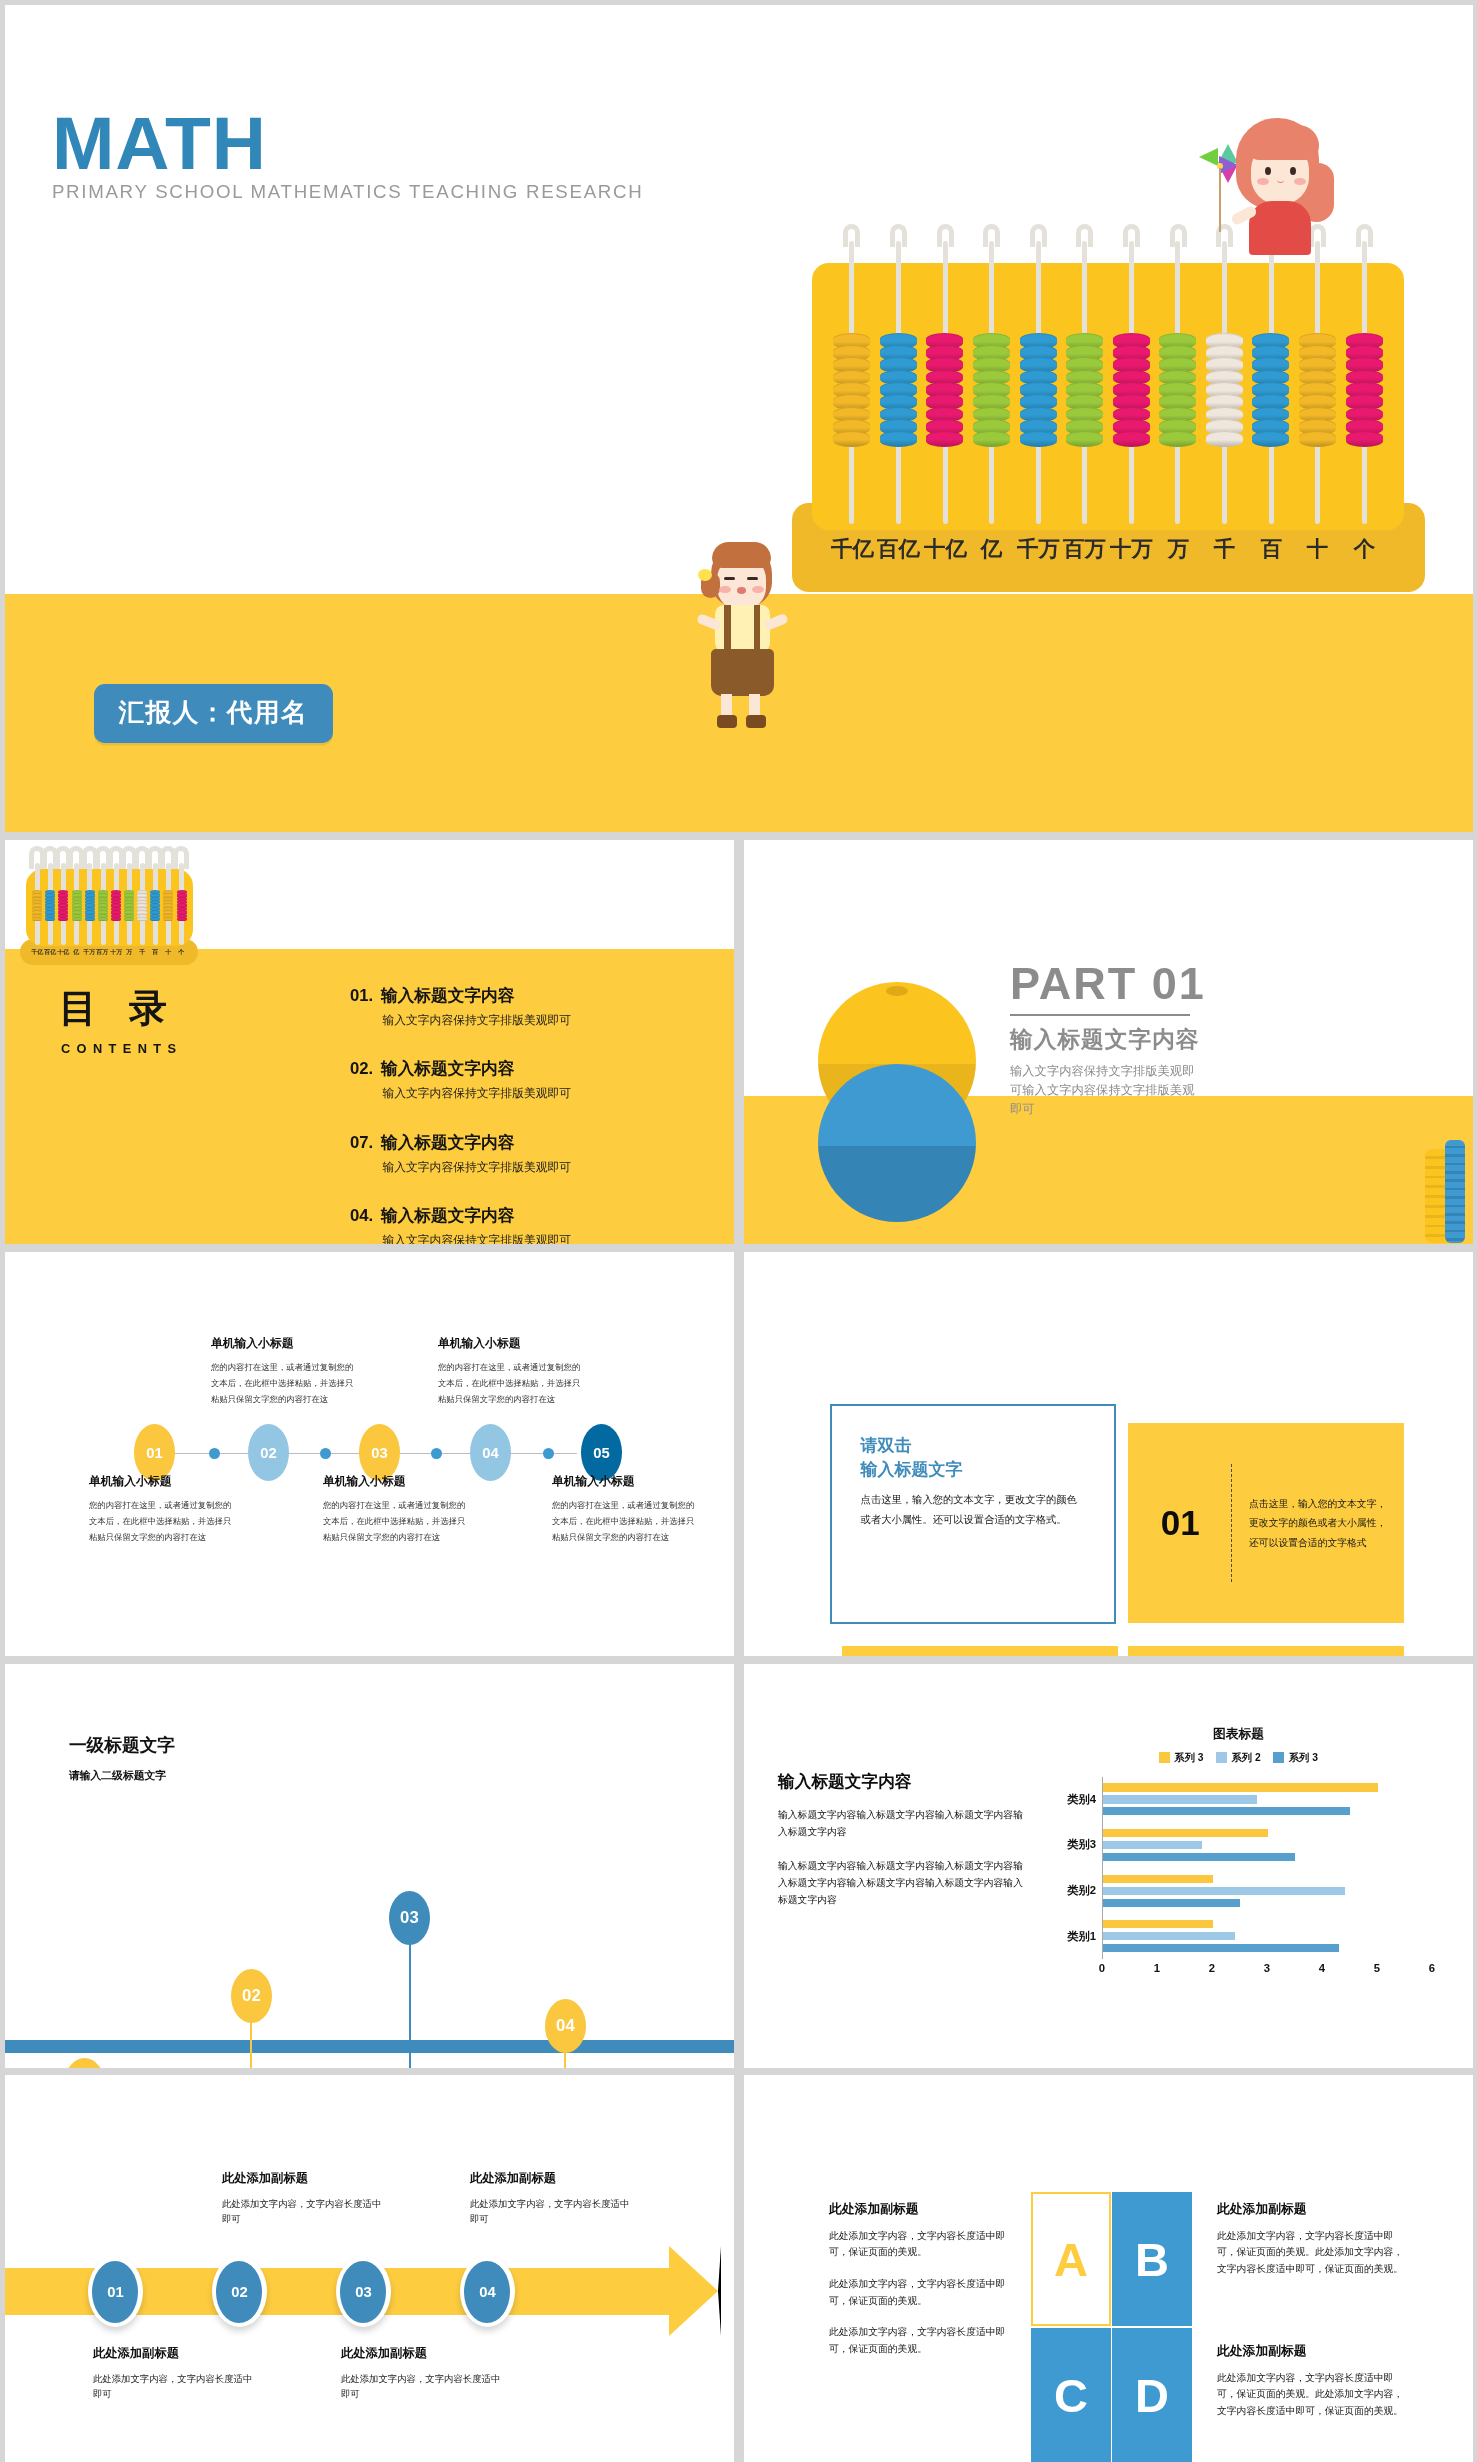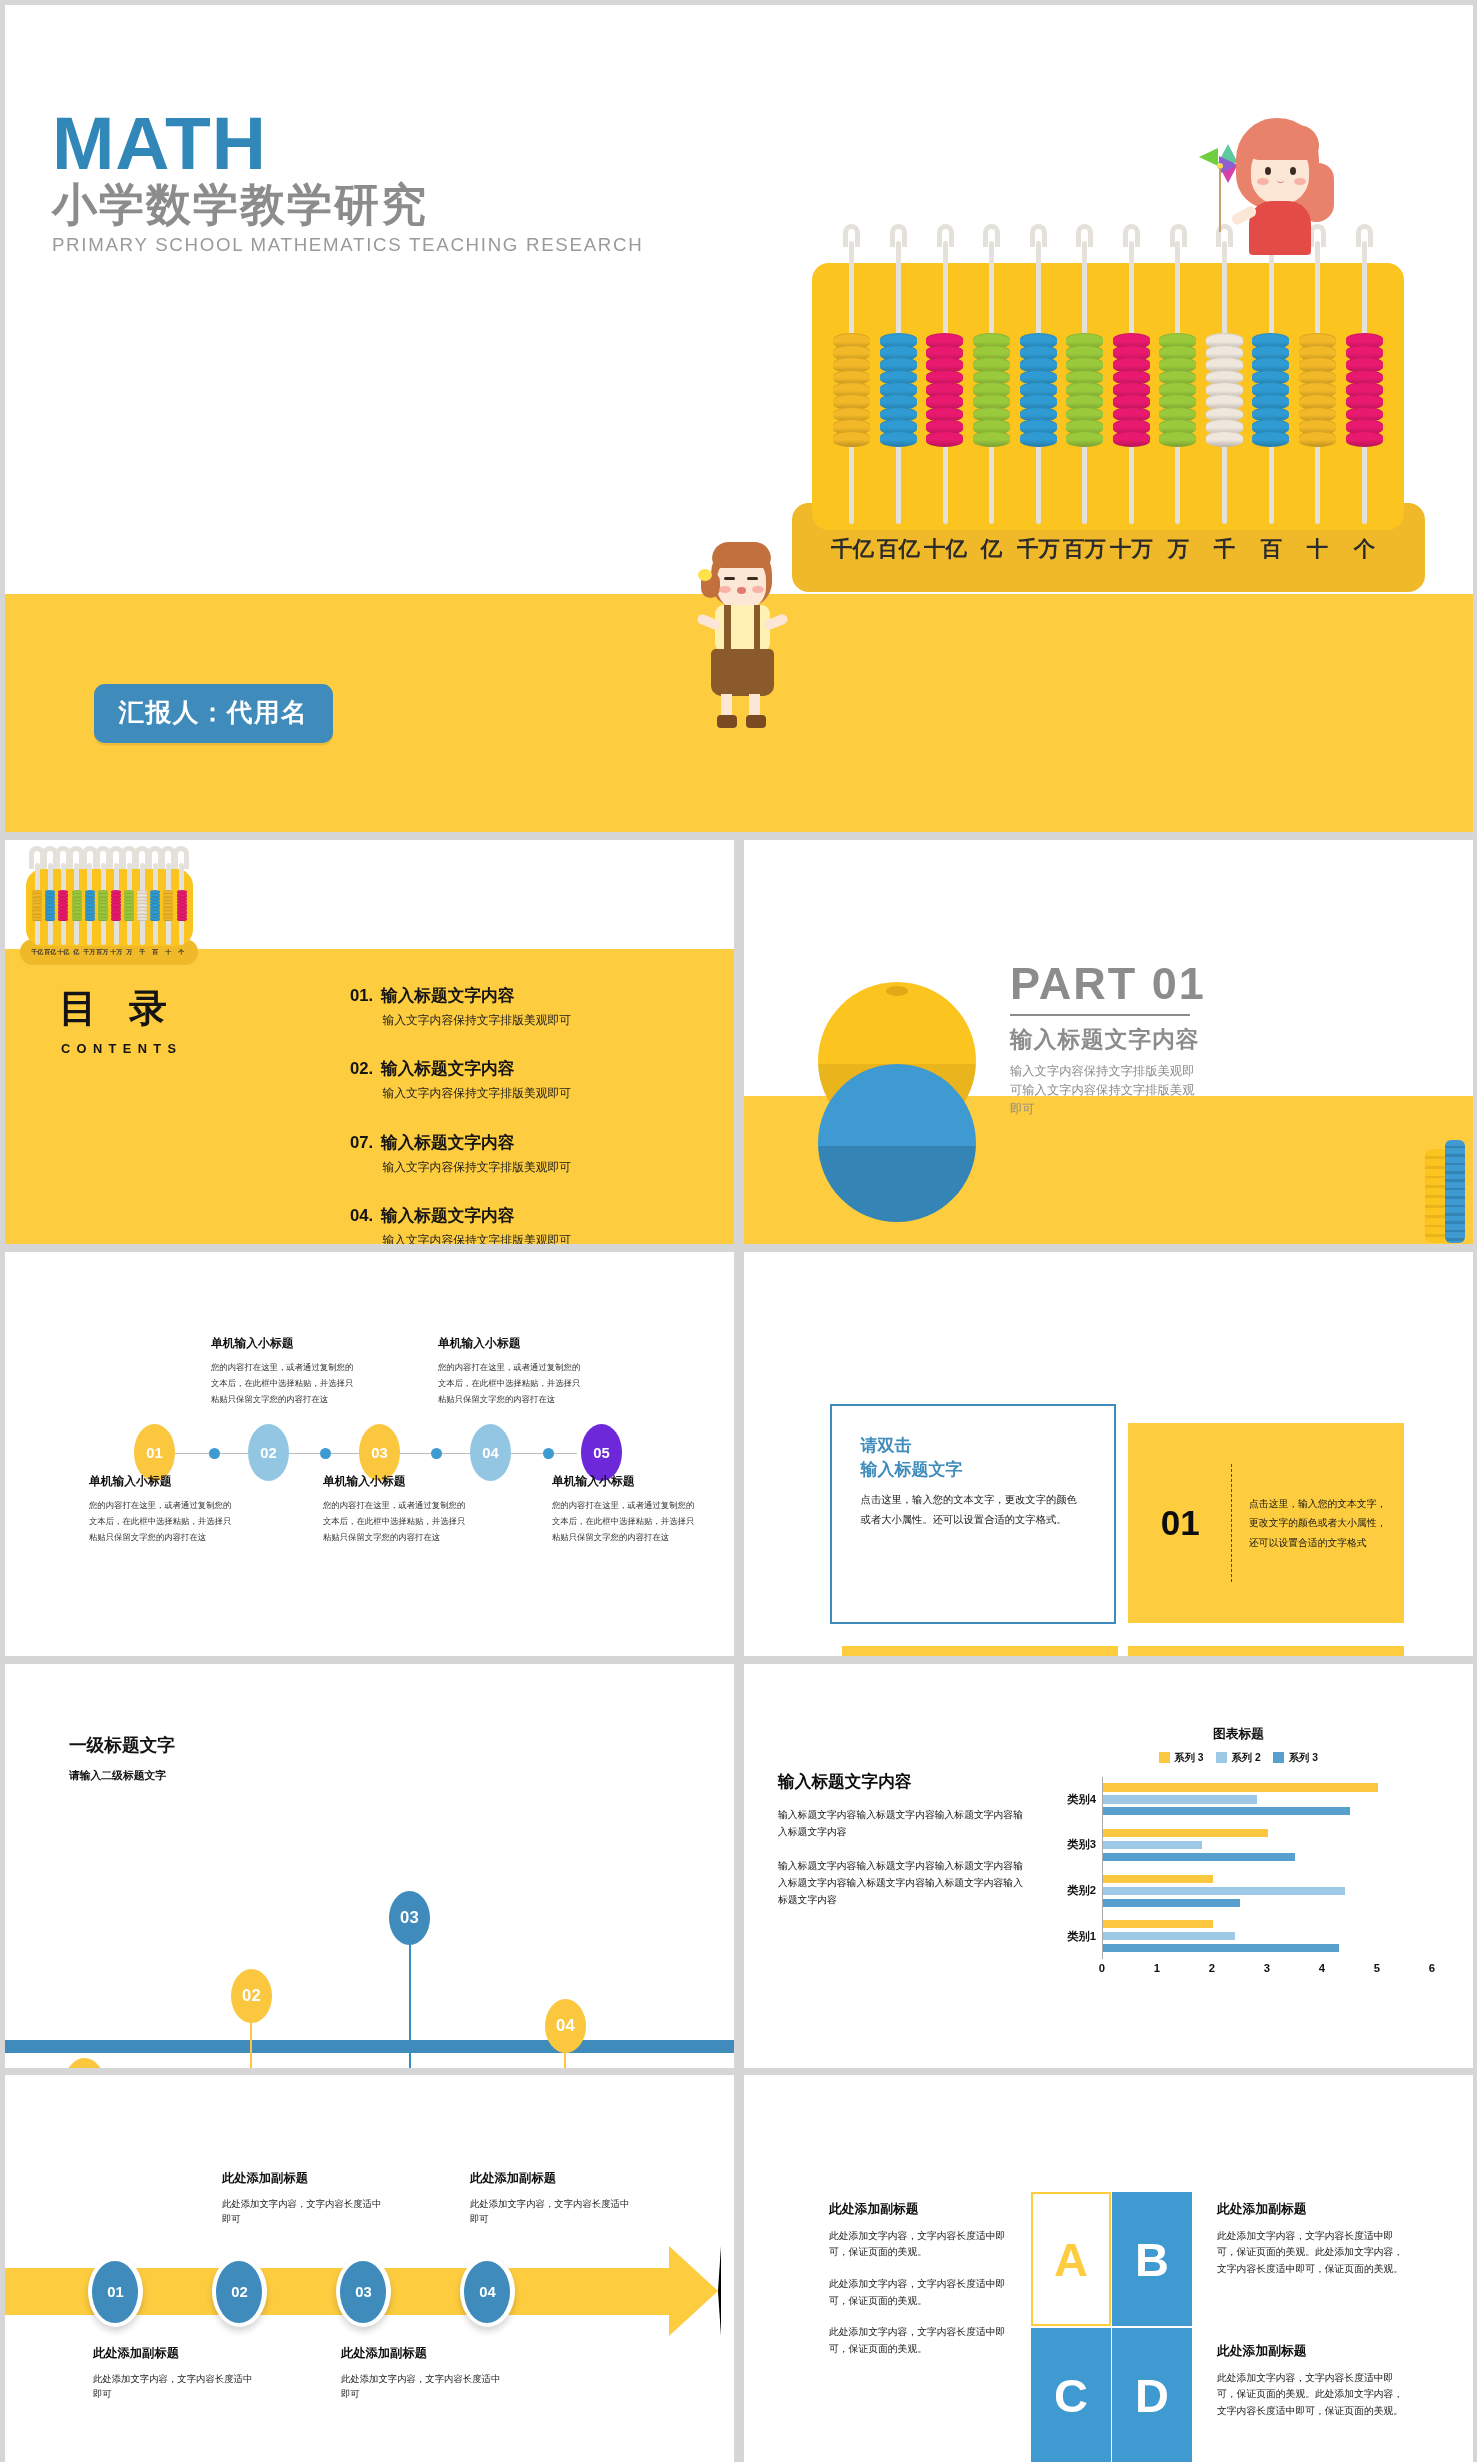--- a/index.html
+++ b/index.html
@@ -154,21 +154,20 @@
 </head>
 <body>
 
 <div class="deck">
 
 <div class="slide" id="s-cover">
   <div class="cover-band"></div>
 
   <div class="cover-title">
     <div class="t-math">MATH</div>
-    <div class="t-cn">小学数学教学研究</div>
     <div class="t-en">PRIMARY SCHOOL MATHEMATICS TEACHING RESEARCH</div>
   </div>
 
   <div class="presenter">汇报人：代用名</div>
 
   <div class="abacus" id="abacus-cover" style="left:778px; top:212px; width:650px; height:404px;">
         <div class="ab-base" style="left: 8.8px; top: 286px; width: 633px; height: 89px; background: rgb(240, 185, 42);"></div>
         <div class="ab-frame" style="left: 29px; top: 46px; width: 592px; height: 267px;"></div>
         <div class="ab-rod" style="left: 66px; top: 24px; height: 283px;"></div>
         <div class="ab-hook" style="left: 60px; top: 7.5px;"></div>
@@ -645,21 +644,21 @@
   <div class="step-node" style="left:354px; top:172px; width:41px; height:57px; background:#FBC73F; border-radius:20.7px 20.7px 20.7px 20.7px / 28.6px 28.6px 28.6px 28.6px;">
     <span>03</span>
   </div>
   <div class="step-dot" style="left:426px; top:196px; width:10.8px; height:10.8px; background:#3E9AD0;"></div>
 
   <div class="step-node" style="left:465px; top:172px; width:41px; height:57px; background:#93C6E3; border-radius:50%;">
     <span>04</span>
   </div>
   <div class="step-dot" style="left:538px; top:196px; width:10.8px; height:10.8px; background:#3E9AD0;"></div>
 
-  <div class="step-node" style="left:576px; top:172px; width:41px; height:57px; background:#6d28d9; border-radius:20.7px 20.7px 20.7px 20.7px / 28.6px 28.6px 28.6px 28.6px;">
+  <div class="step-node" style="left:576px; top:172px; width:41px; height:57px; background:#0369a1; border-radius:20.7px 20.7px 20.7px 20.7px / 28.6px 28.6px 28.6px 28.6px;">
     <span>05</span>
   </div>
 
   <div class="step-tx" style="left:84px; top:222px;">
     <div class="step-h">单机输入小标题</div>
     <div class="step-p">您的内容打在这里，或者通过复制您的文本后，在此框中选择粘贴，并选择只粘贴只保留文字您的内容打在这</div>
   </div>
   <div class="step-tx" style="left:318px; top:222px;">
     <div class="step-h">单机输入小标题</div>
     <div class="step-p">您的内容打在这里，或者通过复制您的文本后，在此框中选择粘贴，并选择只粘贴只保留文字您的内容打在这</div>

